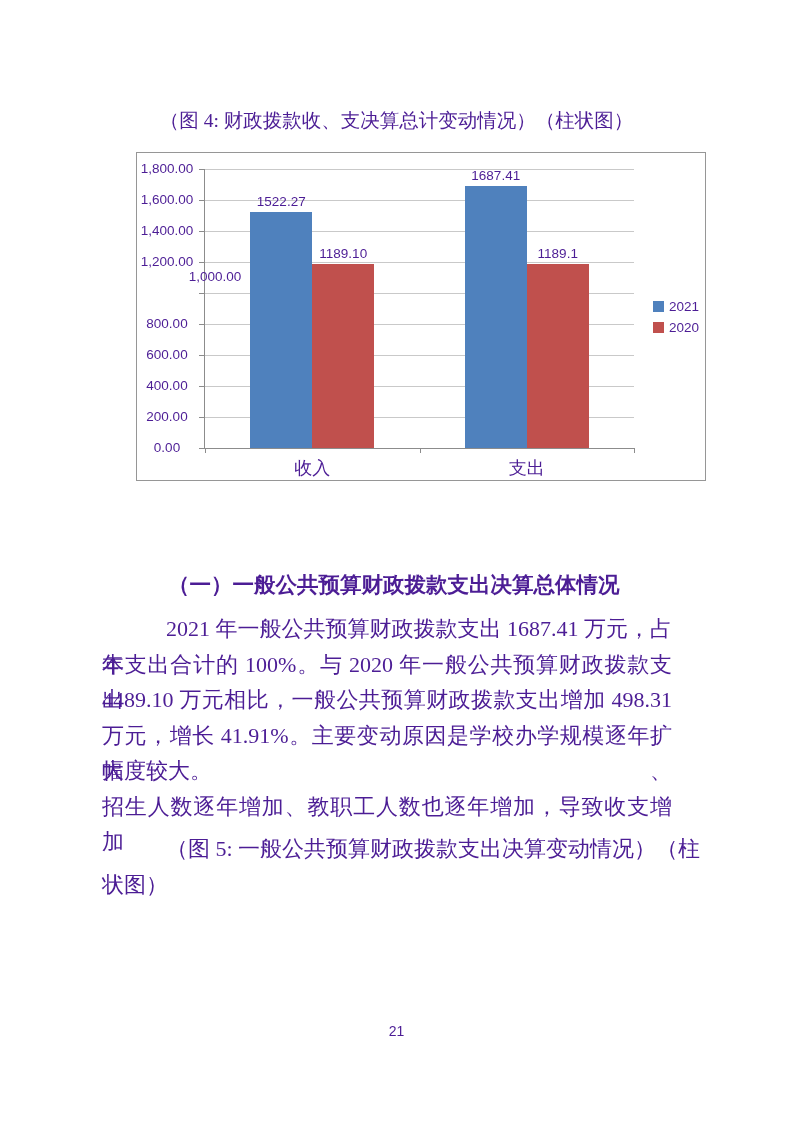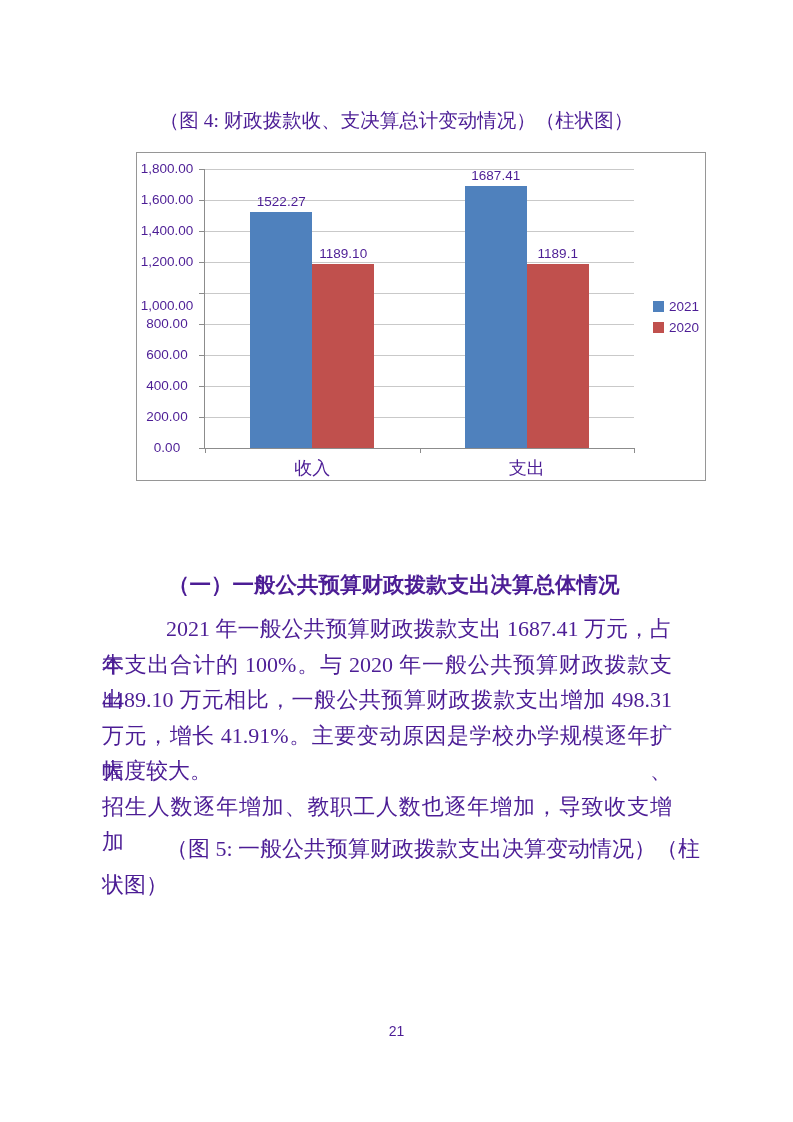--- a/index.html
+++ b/index.html
@@ -67,21 +67,21 @@
         <div class="ymark" style="top: 31px;"></div>
         <div class="ytick" style="top: 24px;">1,600.00</div>
         <div class="gridline" style="top: 62px;"></div>
         <div class="ymark" style="top: 62px;"></div>
         <div class="ytick" style="top: 55px;">1,400.00</div>
         <div class="gridline" style="top: 93px;"></div>
         <div class="ymark" style="top: 93px;"></div>
         <div class="ytick" style="top: 86px;">1,200.00</div>
         <div class="gridline" style="top: 124px;"></div>
         <div class="ymark" style="top: 124px;"></div>
-        <div class="ytick" style="top: 130px;">1,000.00</div>
+        <div class="ytick" style="top: 101px; padding-left: 48px;">1,000.00</div>
         <div class="gridline" style="top: 155px;"></div>
         <div class="ymark" style="top: 155px;"></div>
         <div class="ytick" style="top: 148px;">800.00</div>
         <div class="gridline" style="top: 186px;"></div>
         <div class="ymark" style="top: 186px;"></div>
         <div class="ytick" style="top: 179px;">600.00</div>
         <div class="gridline" style="top: 217px;"></div>
         <div class="ymark" style="top: 217px;"></div>
         <div class="ytick" style="top: 210px;">400.00</div>
         <div class="gridline" style="top: 248px;"></div>

